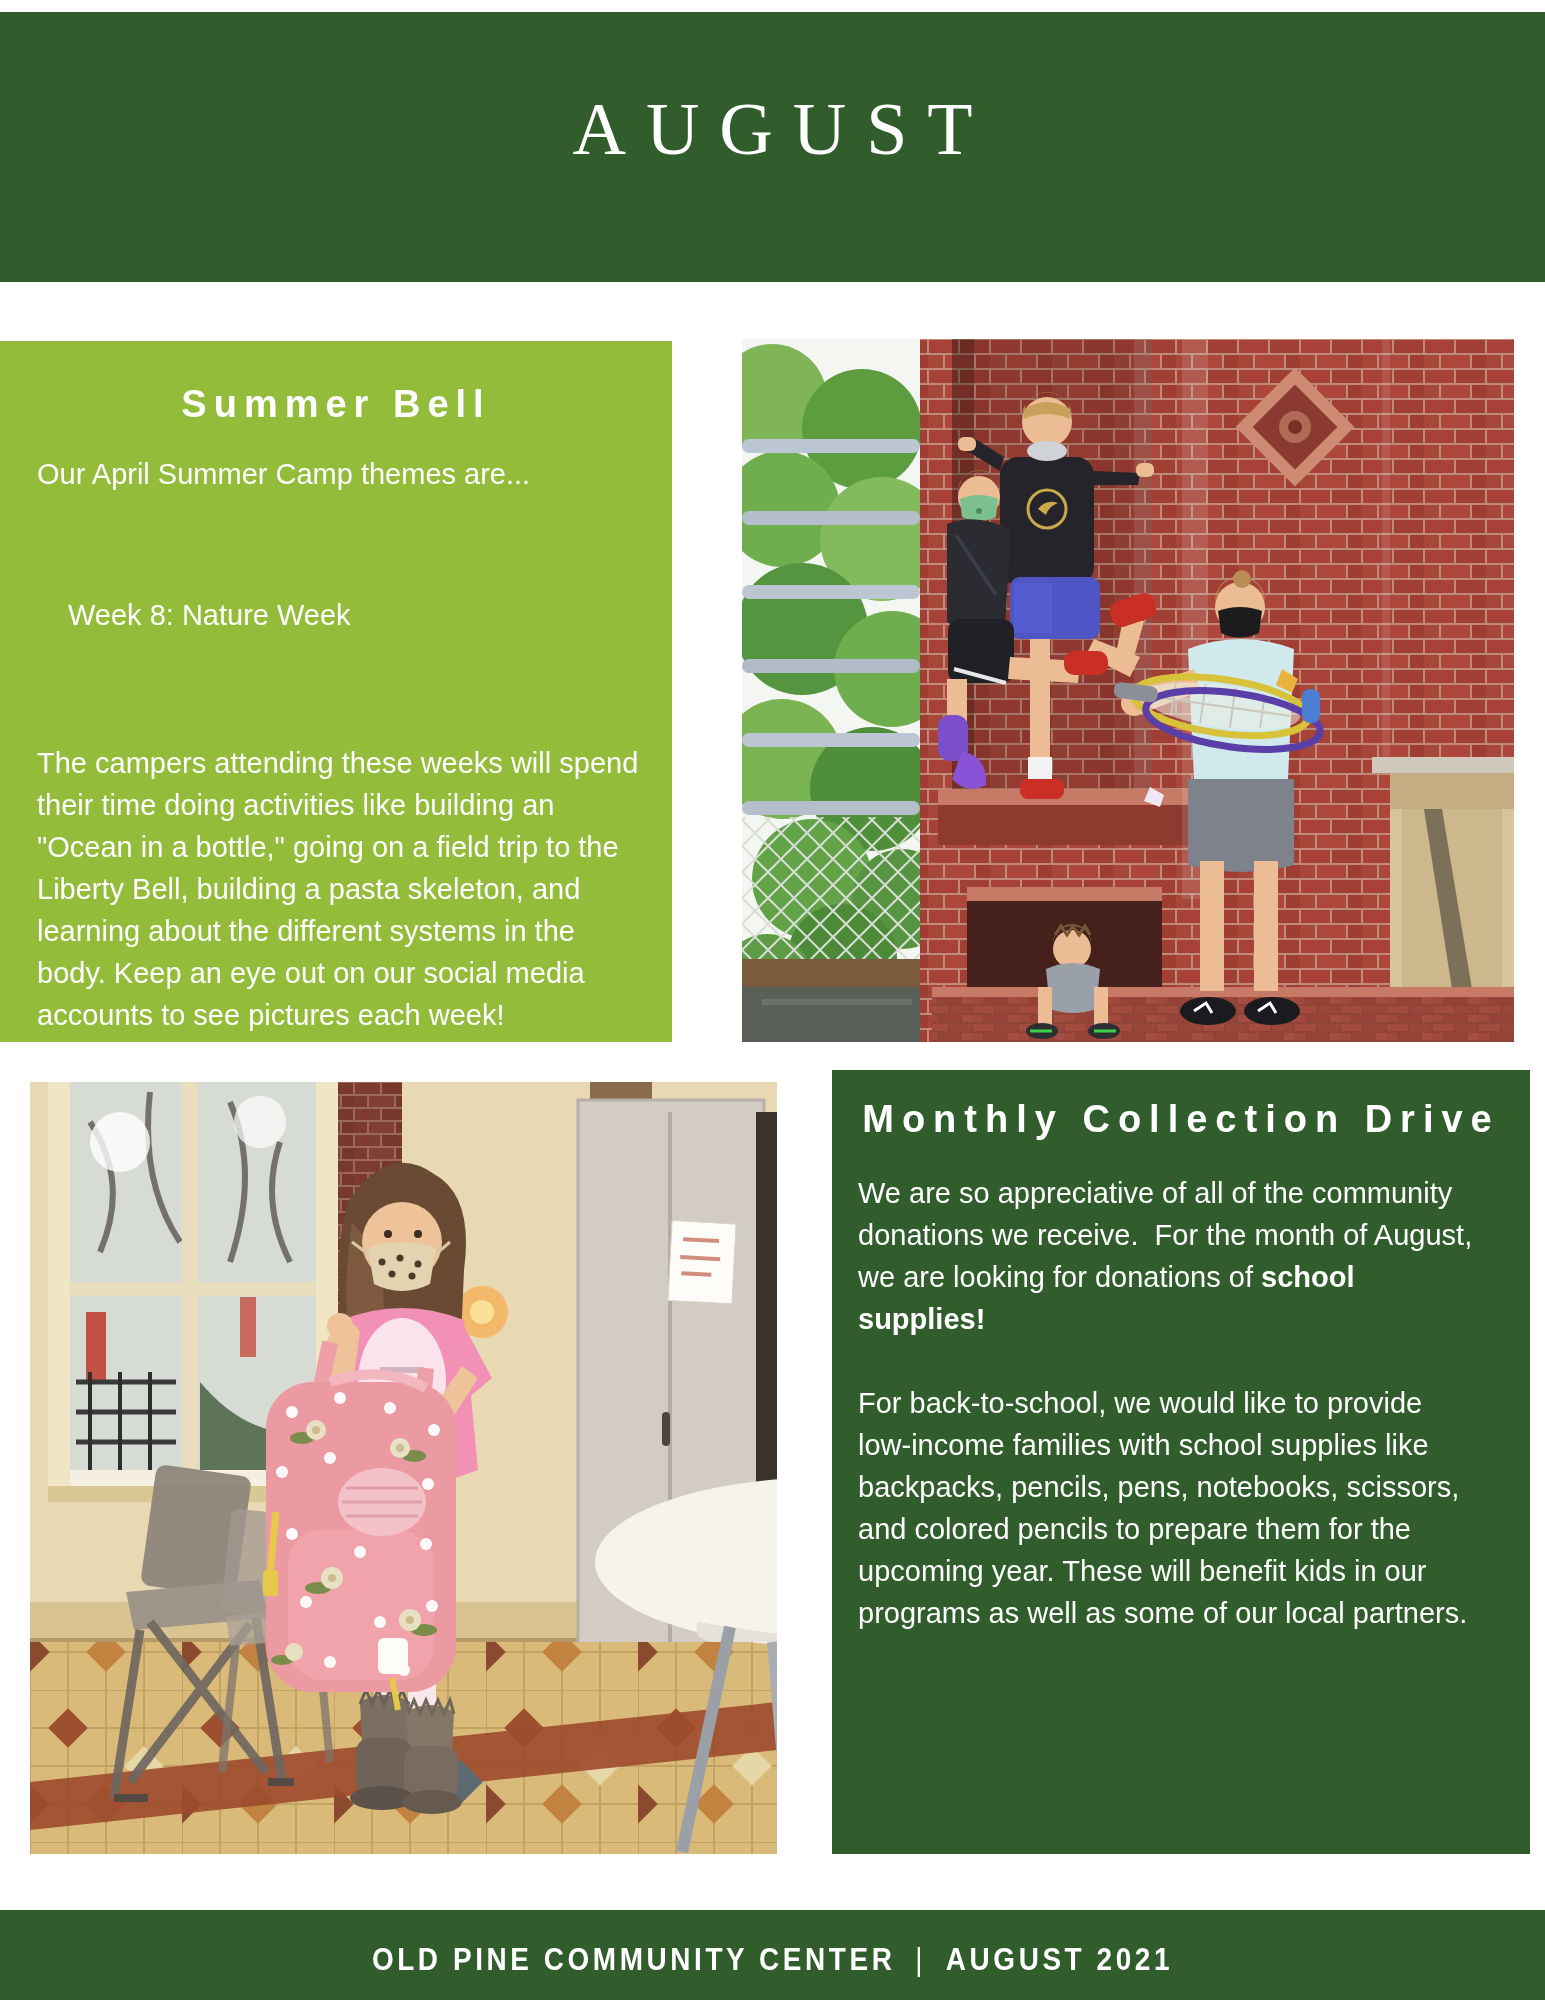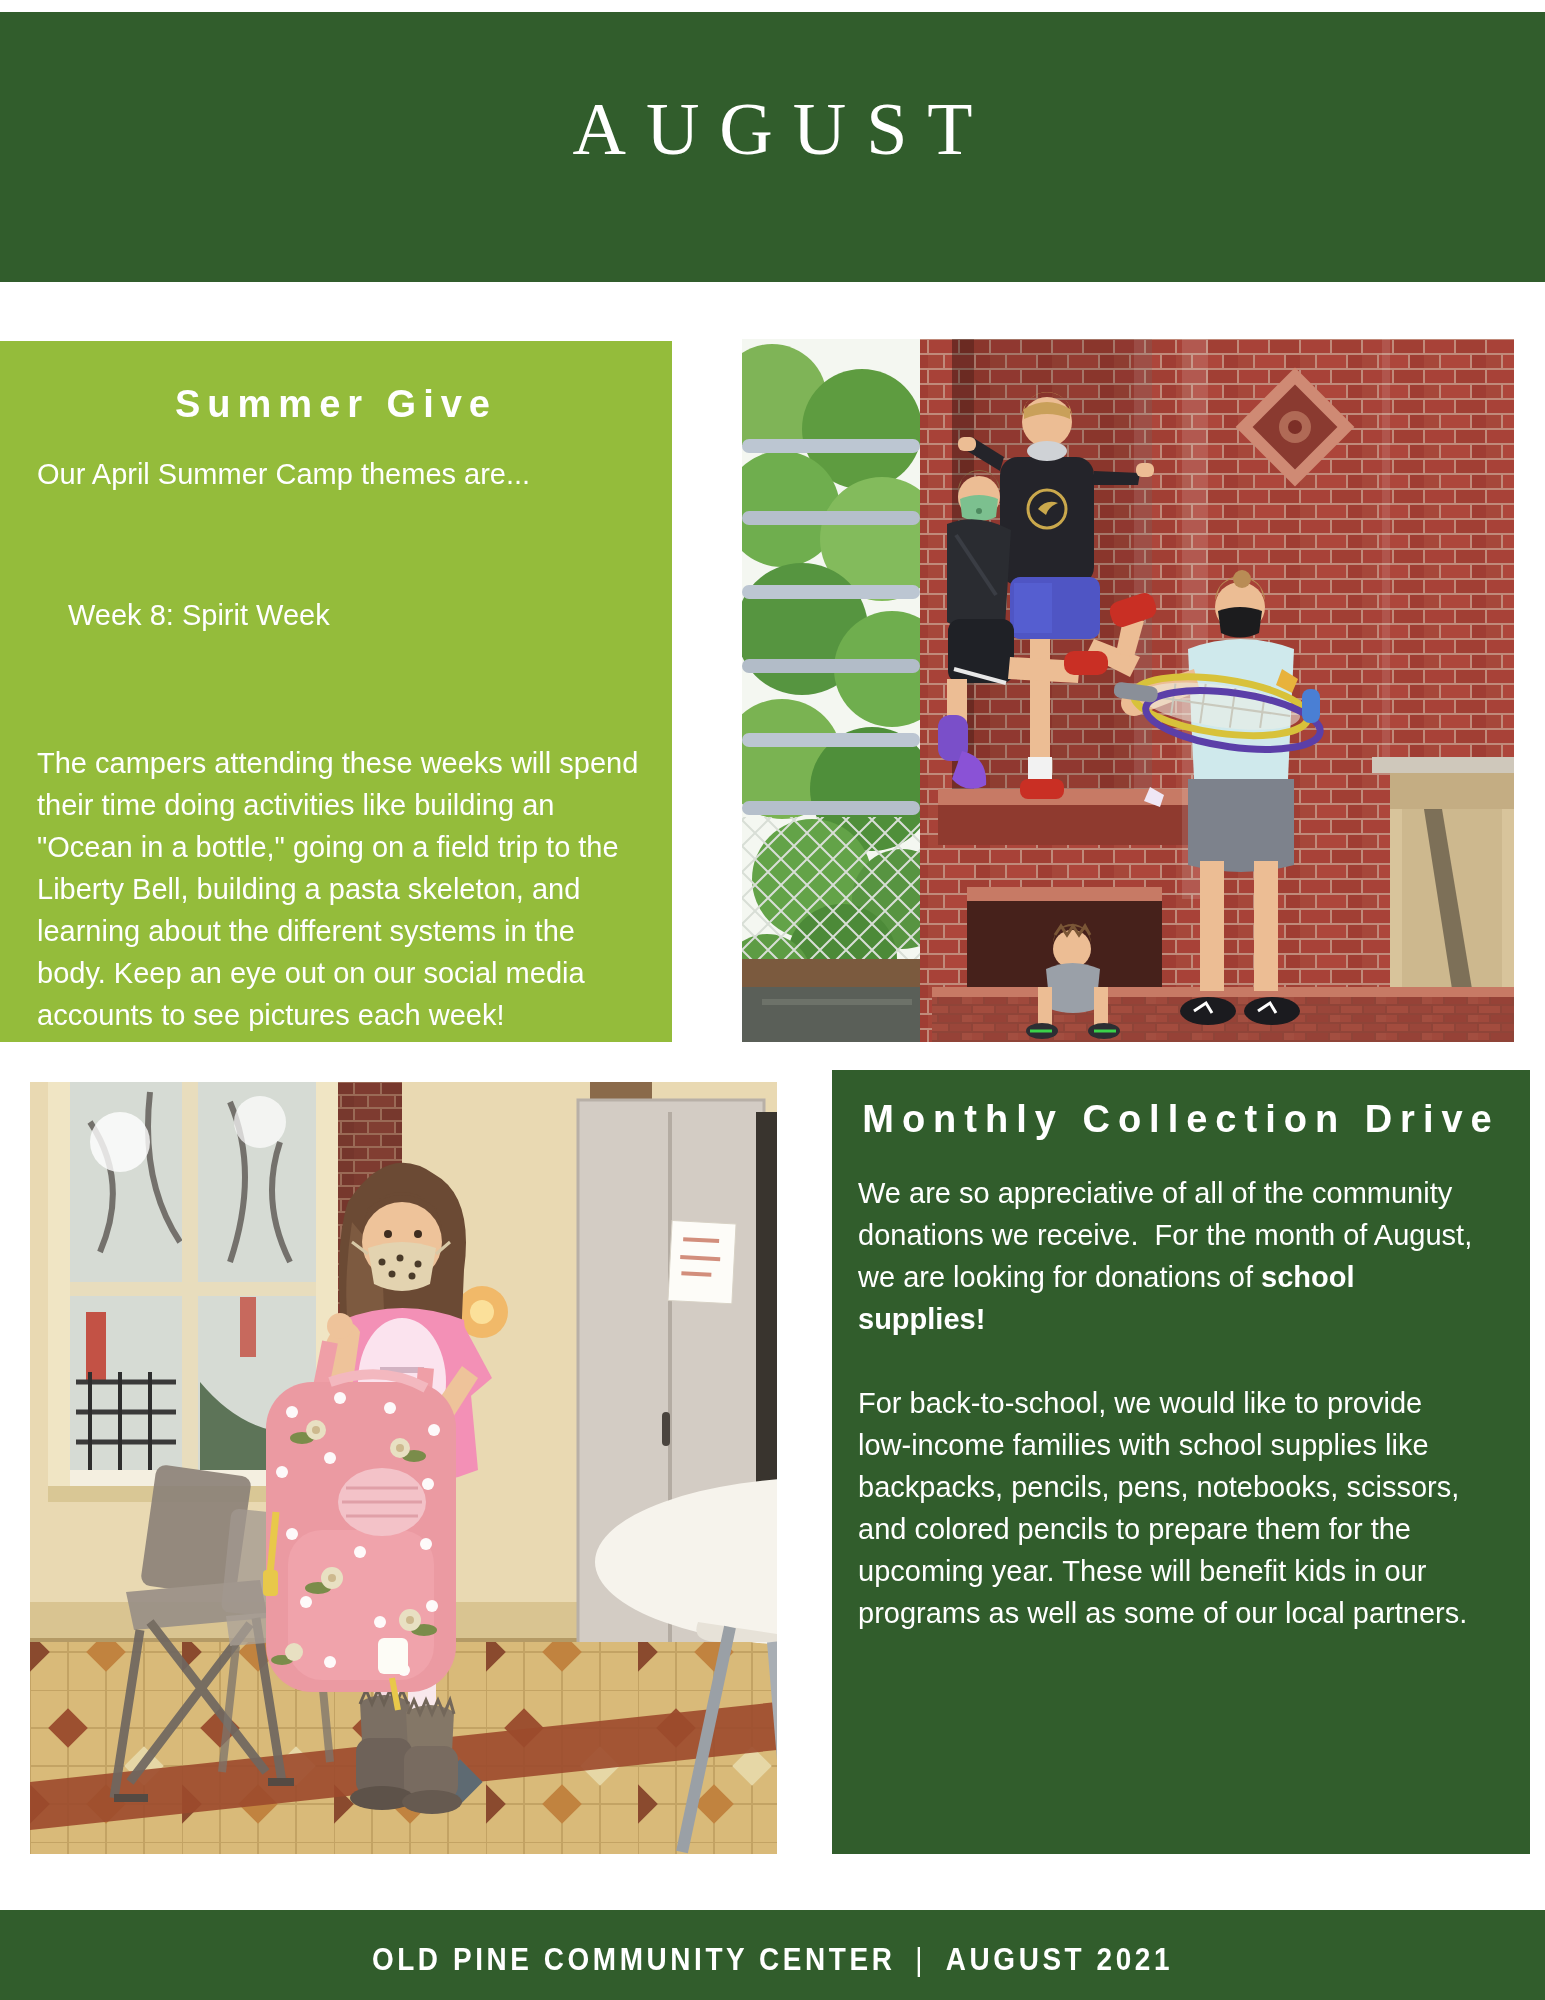--- a/index.html
+++ b/index.html
@@ -55,24 +55,24 @@
 </head>
 <body>
 
 <div class="page">
 
   <div class="masthead">
     <h1>AUGUST</h1>
   </div>
 
   <div class="camp-box">
-    <h2>Summer Give</h2>
+    <h2>Summer Bell</h2>
     <p class="body-text camp-intro">Our April Summer Camp themes are...</p>
     <div class="body-text camp-weeks">
-      <div>Week 8: Spirit Week</div>
+      <div>Week 8: Nature Week</div>
     </div>
     <p class="body-text camp-body">The campers attending these weeks will spend their time doing activities like building an "Ocean in a bottle," going on a field trip to the Liberty Bell, building a pasta skeleton, and learning about the different systems in the body. Keep an eye out on our social media accounts to see pictures each week!</p>
   </div>
 
   <svg class="photo photo-camp" viewBox="0 0 772 703" xmlns="http://www.w3.org/2000/svg">
     <defs>
       <pattern id="brick" width="62" height="30" patternUnits="userSpaceOnUse">
         <rect width="62" height="30" fill="#c08a7a"></rect>
         <rect x="1" y="1" width="29" height="13" fill="#a84238"></rect>
         <rect x="32" y="1" width="29" height="13" fill="#a13f34"></rect>

